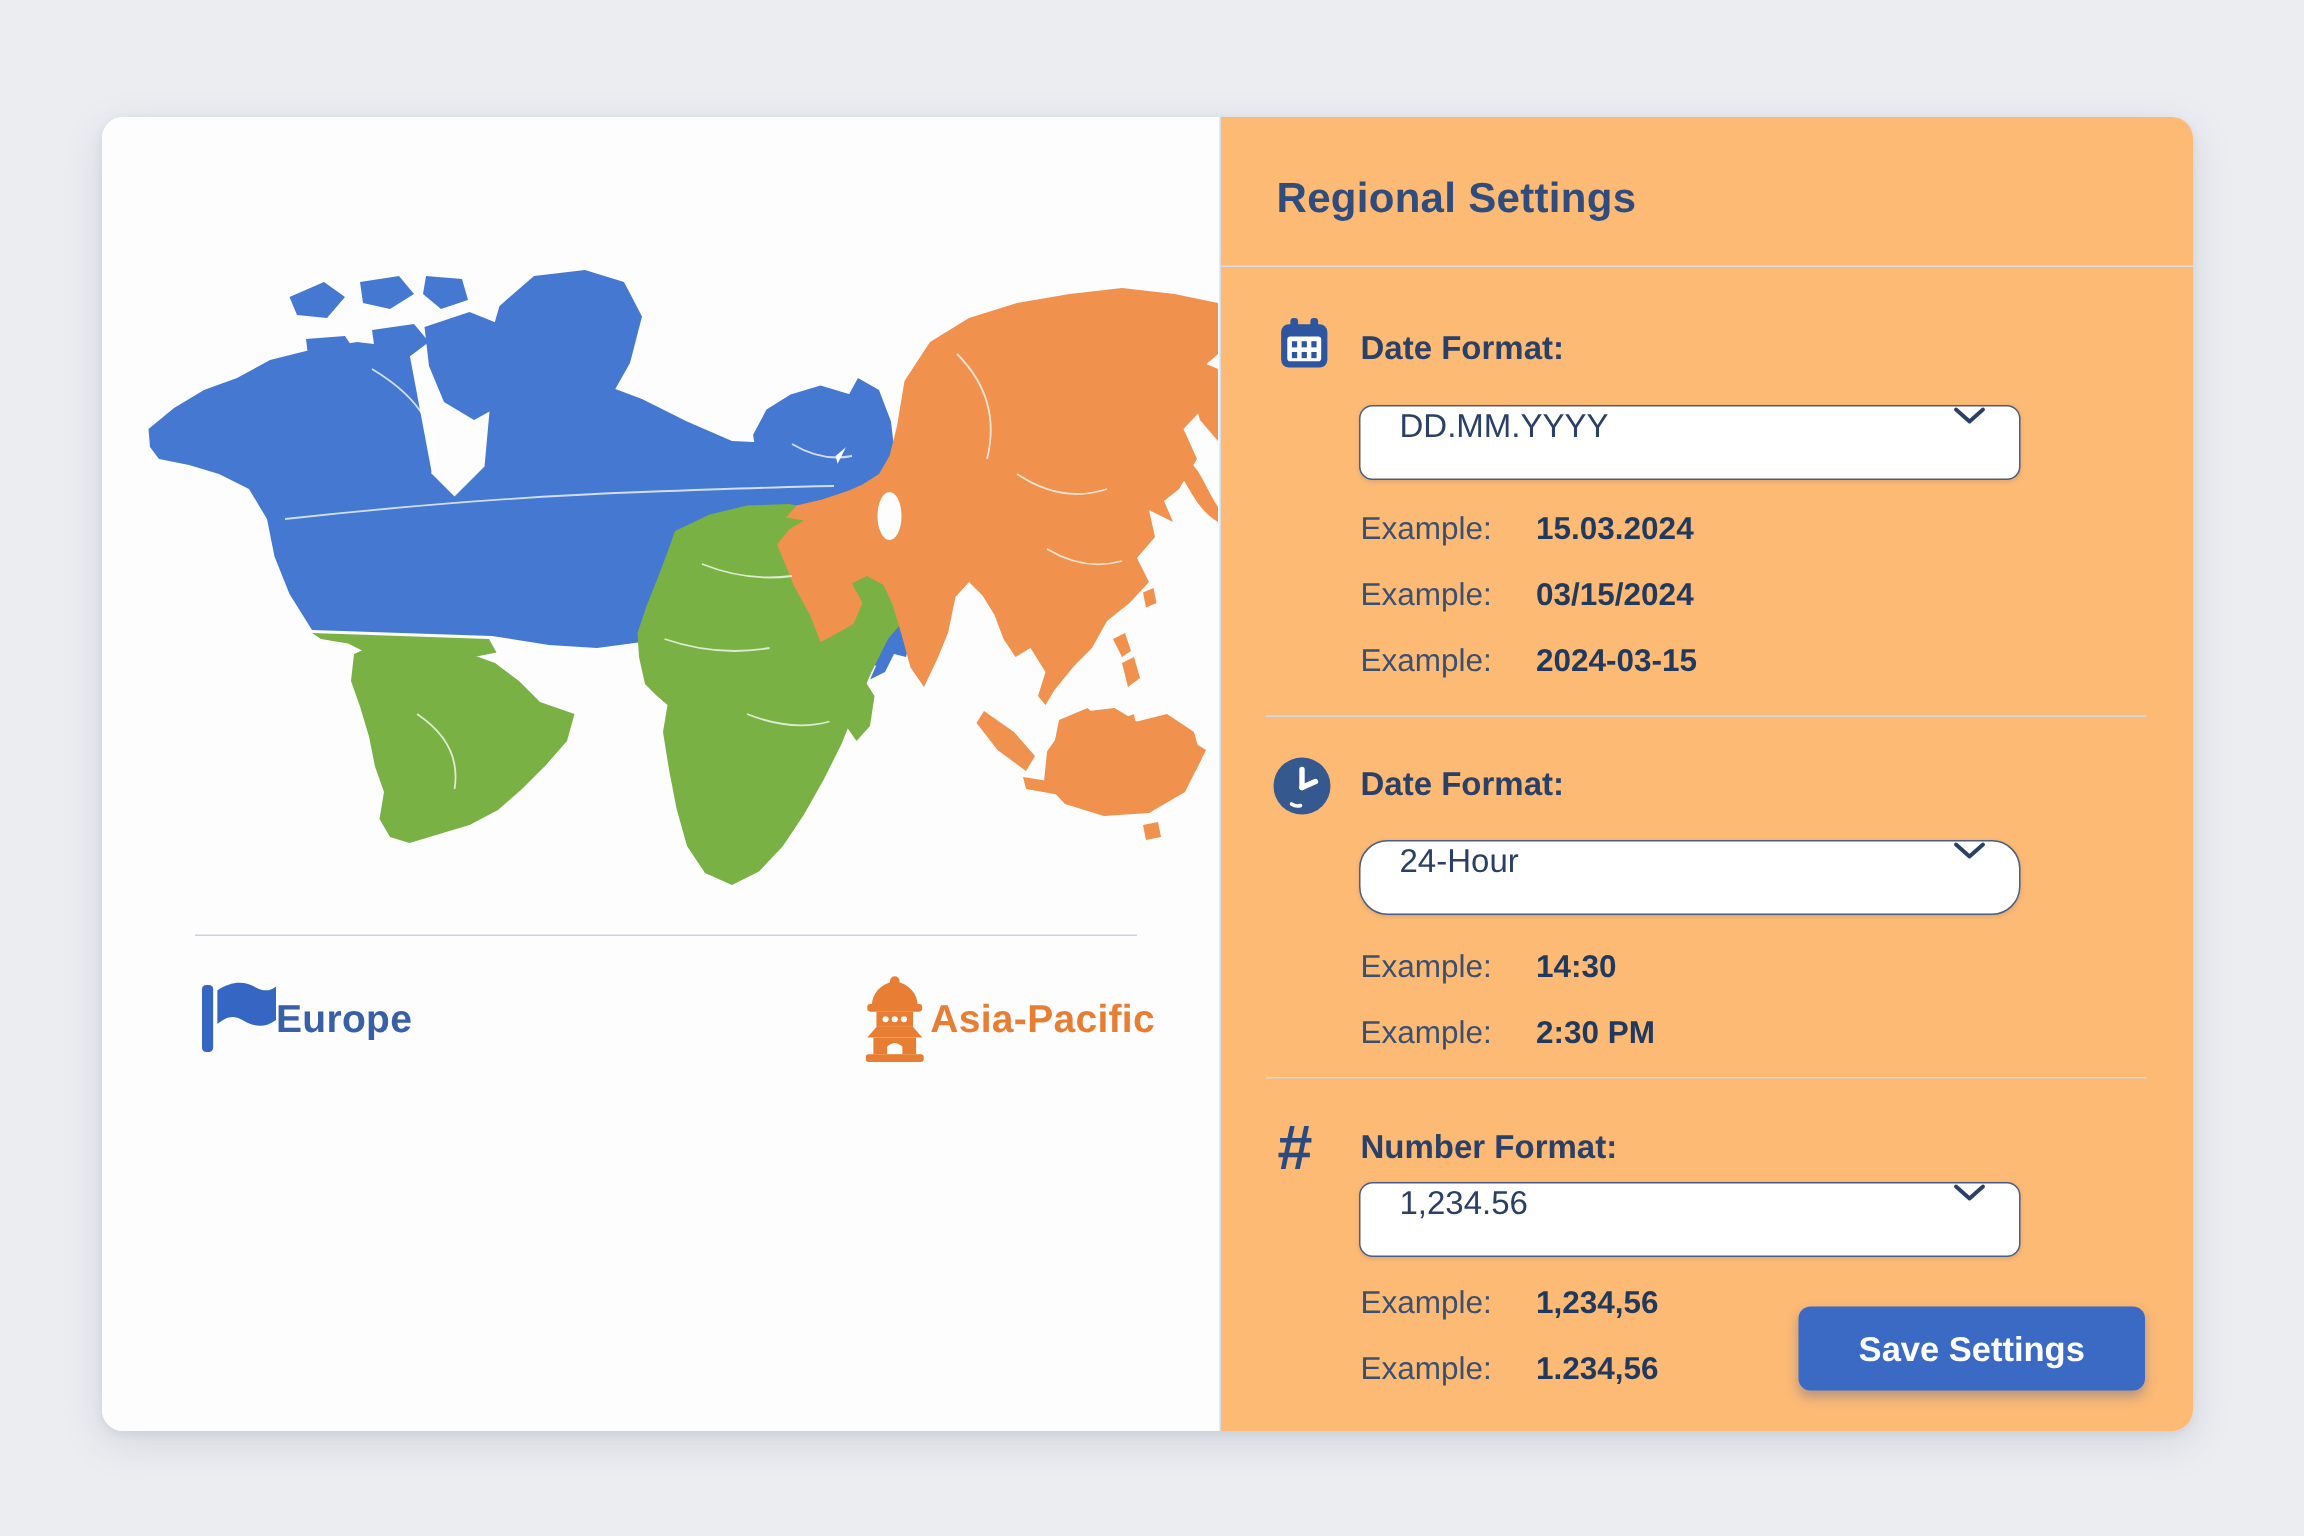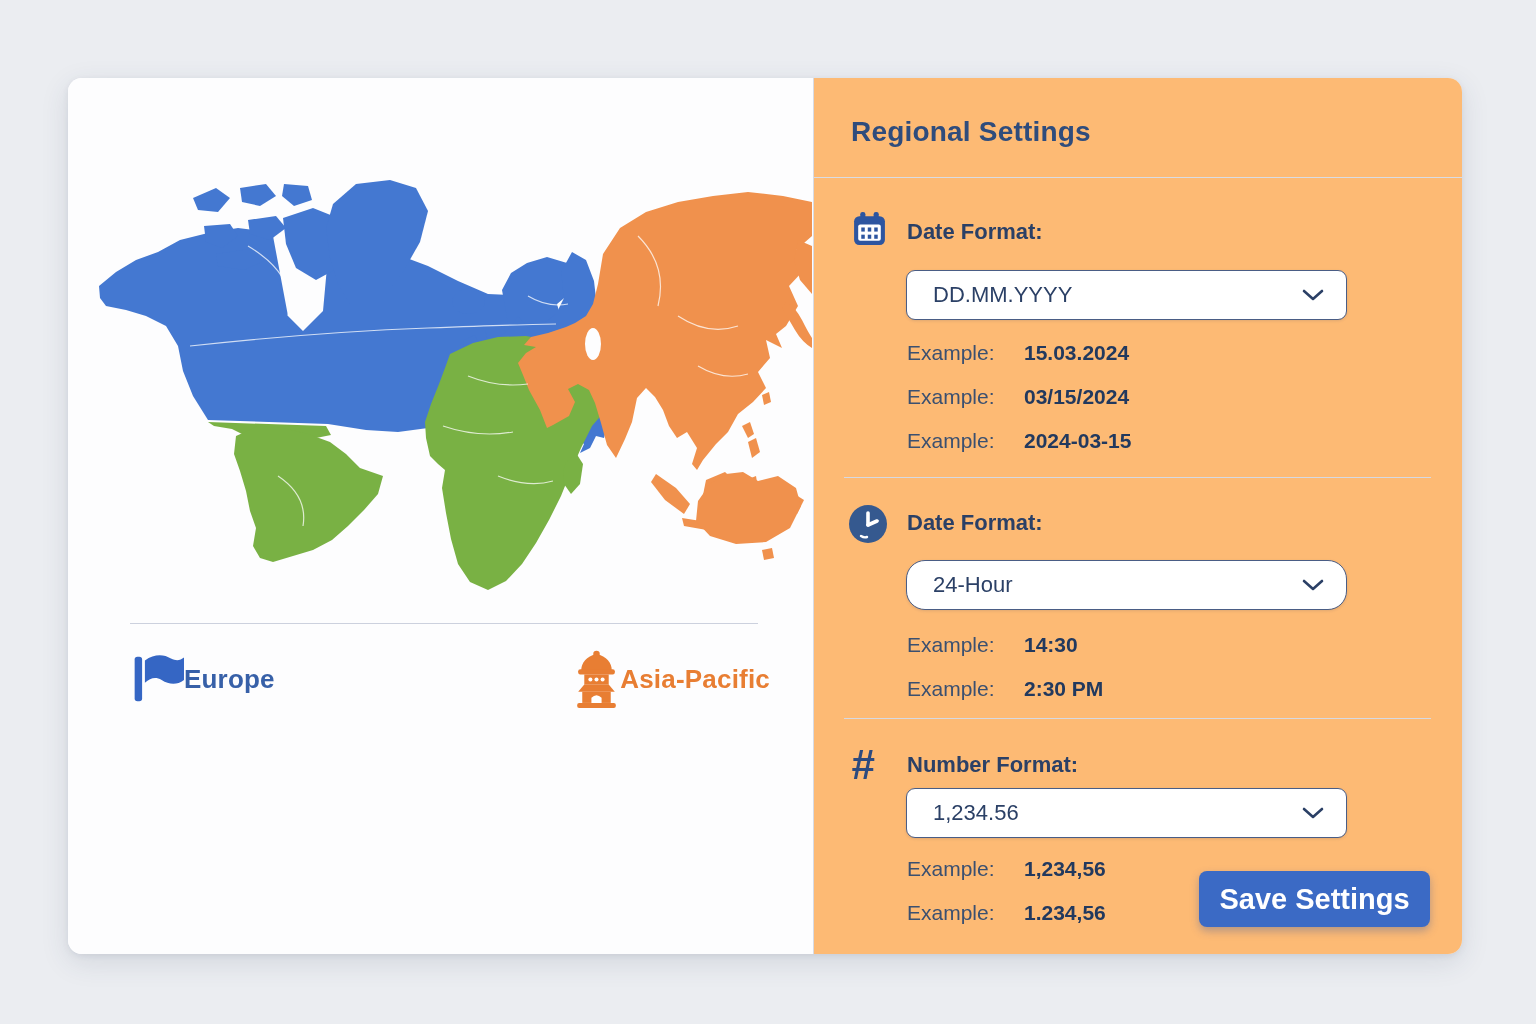--- a/index.html
+++ b/index.html
@@ -29,32 +29,32 @@
   
   .settings-panel { position:relative; flex:1; background:#fdba74; }
   .panel-title { position:absolute; left:37px; top:38px; font-size:28px; font-weight:bold; color:#2f4c7c; letter-spacing:0.2px; }
   .header-divider { position:absolute; left:0; top:99px; width:100%; height:1px; background:#d9dce4; }
   .sec-divider { position:absolute; left:30px; width:587px; height:1px; background:#d6d9e2; }
   .sec-icon { position:absolute; }
   .sec-label { position:absolute; font-size:22px; font-weight:bold; color:#2b4066; }
   .select-box {
     position:absolute; left:92px; width:441px; height:50px;
     background:#ffffff; border:1.5px solid #4a5d85; border-radius:9px;
-    display:flex; align-items:center; justify-content:space-between;
+    display:flex; align-items:flex-start; justify-content:space-between;
     padding:0 22px 0 26px; cursor:pointer;
     box-shadow:0 1px 3px rgba(40,60,100,0.14);
   }
   .select-value { font-size:22px; color:#2b4066; }
   .ex-row { position:absolute; left:93px; display:flex; align-items:baseline; }
   .ex-label { font-size:21px; color:#3b5070; width:117px; }
   .ex-value { font-size:21px; font-weight:bold; color:#22395e; }
   .save-btn {
     position:absolute; left:385px; top:793px; width:231px; height:56px;
     background:#3b6ac5; border:none; border-radius:8px; cursor:pointer;
-    color:#ffffff; font-family:"Liberation Sans", sans-serif; font-size:29px; font-weight:bold;
+    color:#ffffff; font-family:"Liberation Sans", sans-serif; font-size:23px; font-weight:bold;
     box-shadow:0 4px 8px rgba(45,80,160,0.35);
     display:flex; align-items:center; justify-content:center;
   }
   .hash-glyph { font-size:42px; font-weight:bold; font-style:italic; color:#2d4a7e; line-height:1; }
 </style>
 </head>
 <body>
 
 <div class="card">
 

